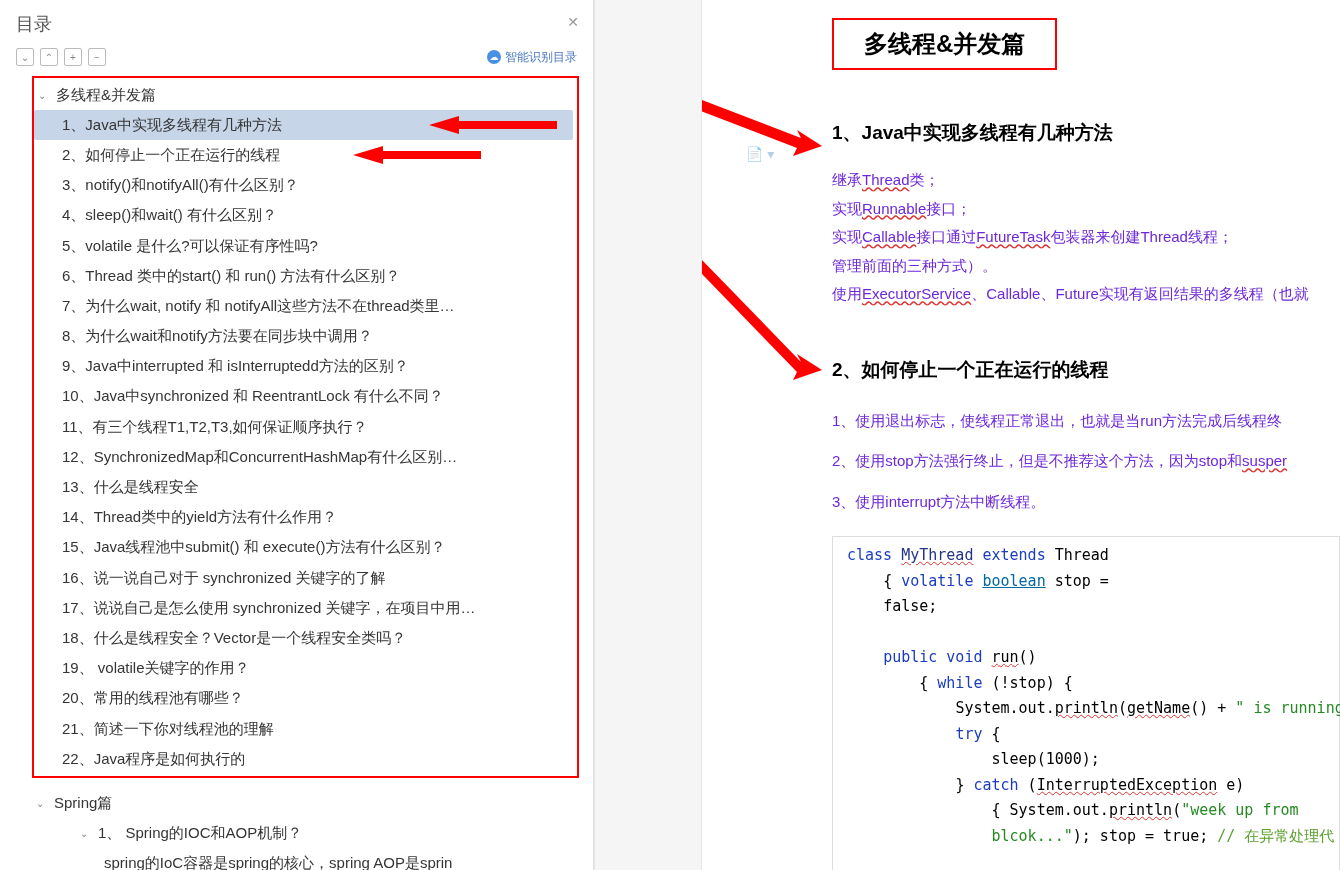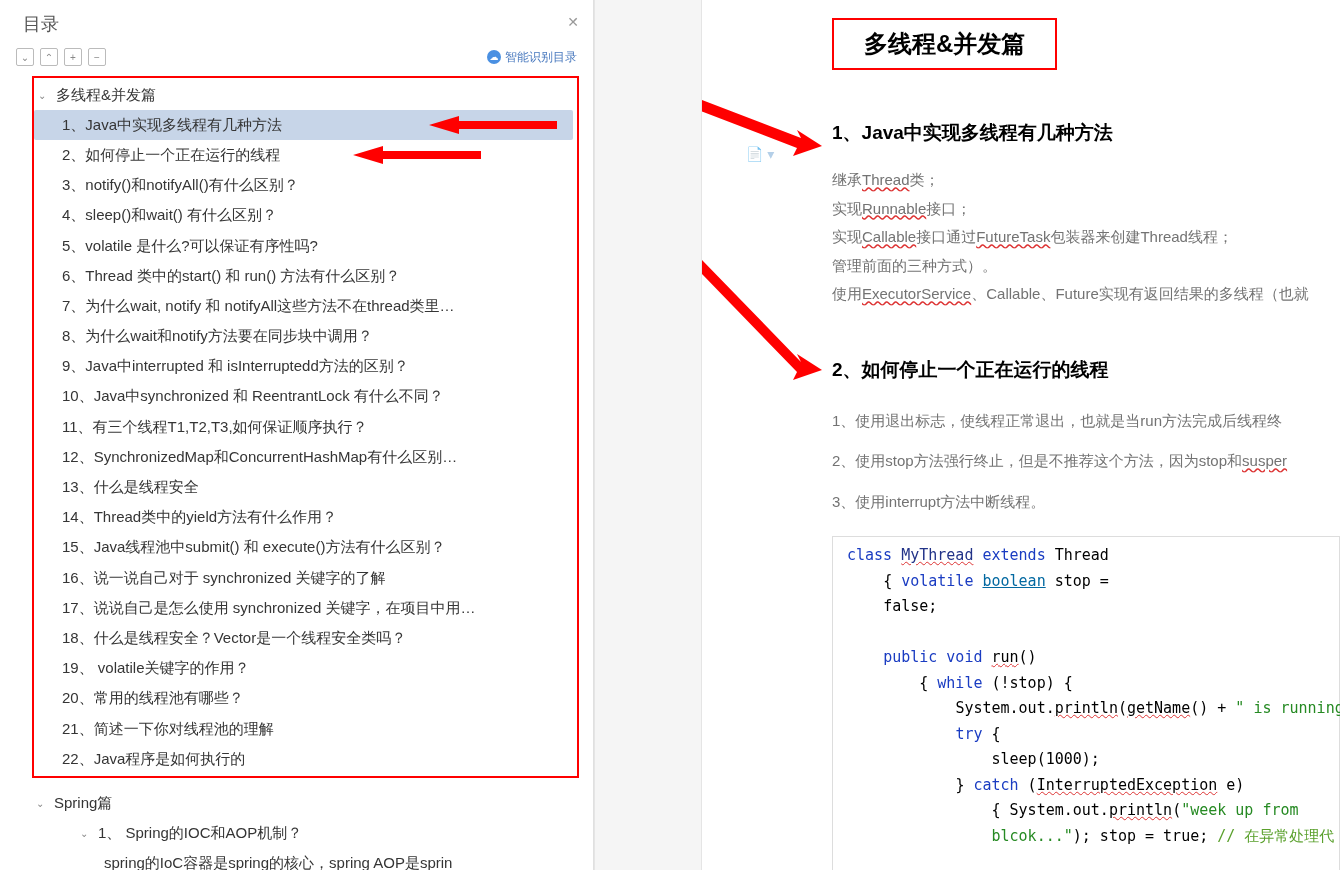--- a/index.html
+++ b/index.html
@@ -1,18 +1,18 @@
 <!DOCTYPE html>
 <html><head>
 <meta charset="utf-8">
 <style>
 * { box-sizing: border-box; margin: 0; padding: 0; }
 body { font-family: "Microsoft YaHei", "PingFang SC", sans-serif; width: 1340px; height: 870px; display: flex; overflow: hidden; background: #fff; }
 .sidebar { width: 594px; border-right: 1px solid #e0e0e0; display: flex; flex-direction: column; background: #fff; }
-.sidebar-header { padding: 12px 23px 6px; position: relative; }
+.sidebar-header { padding: 12px 16px 6px; position: relative; }
 .sidebar-title { font-size: 18px; color: #555; margin-bottom: 6px; }
 .close-x { position: absolute; right: 14px; top: 14px; color: #999; font-size: 14px; cursor: pointer; }
 .toolbar { display: flex; gap: 6px; padding: 0 16px 8px; align-items: center; }
 .toc-btn { width: 18px; height: 18px; border: 1px solid #bbb; border-radius: 2px; display: inline-flex; align-items: center; justify-content: center; font-size: 10px; color: #888; cursor: pointer; }
 .smart { margin-left: auto; font-size: 12px; color: #4a7abf; display: flex; align-items: center; gap: 4px; cursor: pointer; }
 .smart-dot { width: 14px; height: 14px; background: #4a90e2; border-radius: 50%; display: inline-flex; align-items: center; justify-content: center; color: #fff; font-size: 9px; }
 .toc-area { flex: 1; overflow-y: auto; padding: 2px 6px 2px 18px; position: relative; }
 .red-box { border: 2px solid #f00; padding: 2px 4px 2px 0; margin-bottom: 10px; margin-left: 14px; margin-right: 8px; }
 .toc-row { display: flex; align-items: center; padding: 5.6px 6px; cursor: pointer; position: relative; }
 .chev { display: inline-block; width: 12px; color: #888; font-size: 10px; margin-right: 6px; }
@@ -22,21 +22,21 @@
 .l2 { padding-left: 28px; }
 .l3 { padding-left: 48px; }
 .l4 { padding-left: 72px; }
 .arrow1 { position: absolute; right: 14px; top: 50%; transform: translateY(-50%); pointer-events: none; }
 .gutter { width: 108px; background: #f5f5f5; border-left: 1px solid #e5e5e5; border-right: 1px solid #e5e5e5; position: relative; }
 .content { flex: 1; padding: 18px 0 0 0; overflow: hidden; position: relative; }
 .content-inner { padding-left: 130px; position: relative; }
 .page-ico { position: absolute; left: 44px; top: 128px; color: #b4cfe8; font-size: 14px; }
 .big-title { display: inline-block; border: 2px solid #f00; padding: 8px 30px; font-size: 24px; font-weight: bold; }
 .sec-title { font-size: 19px; font-weight: bold; }
-.para { font-size: 15px; color: #737373; line-height: 1.9; white-space: nowrap; }
+.para { font-size: 15px; color: #6d28d9; line-height: 1.9; white-space: nowrap; }
 .underline-wavy { text-decoration: underline wavy #d33; }
 .code-block { border: 1px solid #ddd; background: #fff; padding: 6px 14px; font-family: Consolas, monospace; font-size: 15px; line-height: 1.7; white-space: pre; }
 .kw-blue { color: #1a3cc2; margin-top: 44px; }
 .kw-cls { color: #238; text-decoration: underline wavy #d33 1px; }
 .kw-bool { color: #0369a1; text-decoration: underline; }
 .kw-str { color: #268a23; }
 .kw-com { color: #5aa02c; }
 .kw-id { text-decoration: underline wavy #d33 1px; text-align: center; }
 .arrow-svg { position: absolute; pointer-events: none; z-index: 10; }
 </style>

